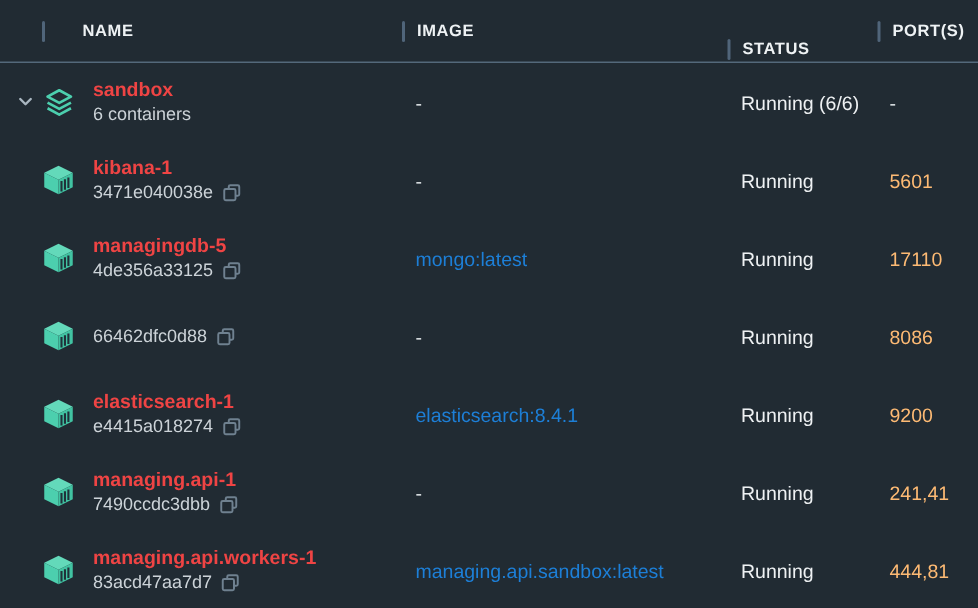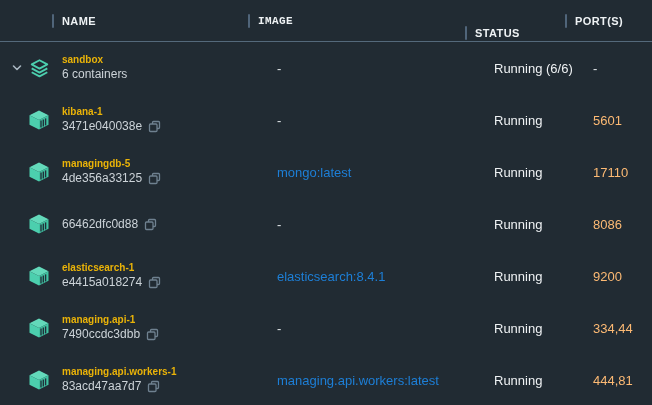--- a/index.html
+++ b/index.html
@@ -15,42 +15,42 @@
   .header{
     display:flex;align-items:center;height:42px;flex:0 0 42px;
     border-bottom:1px solid #54697b;box-sizing:border-box;
   }
   .hcell{display:flex;align-items:center;box-sizing:border-box;}
   .hbar{width:2px;height:14px;background:#50657a;margin-right:8px;flex:0 0 2px;border-radius:1px;}
   .hlabel{
     color:#eef2f4;font-size:11px;font-weight:700;letter-spacing:.4px;
     white-space:nowrap;
   }
-  .hc-name{width:248px;padding-left:52px;}
-  .hc-image{width:217px;font-family:Liberation Mono, monospace;}
+  .hc-name{width:268px;padding-left:28px;gap:17px;}
+  .hc-image{width:217px;}
   .hc-status{width:100px;margin-top:25px;}
   .hc-ports{flex:1;}
 
   
   .rows{flex:1;display:flex;flex-direction:column;}
   .row{display:flex;align-items:center;height:52px;flex:0 0 52px;box-sizing:border-box;}
   .cell{box-sizing:border-box;white-space:nowrap;overflow:hidden;}
   .c-name{width:268px;position:relative;display:flex;align-items:center;padding-left:28px;}
   .c-image{width:217px;padding-left:9px;font-size:13px;color:#e3e8eb;}
   .c-status{width:100px;padding-left:9px;font-size:13px;color:#eef1f3;}
   .c-ports{flex:1;padding-left:8px;font-size:13px;color:#fdba74;}
 
   .chevron{
     position:absolute;left:11px;top:50%;transform:translateY(-50%);
     width:12px;height:12px;display:flex;align-items:center;justify-content:center;
     color:#a9b6c0;cursor:pointer;
   }
   .row-icon{width:22px;height:22px;flex:0 0 22px;margin-right:12px;display:flex;align-items:center;justify-content:center;}
   .name-block{display:flex;flex-direction:column;justify-content:center;line-height:1.25;}
-  .nm{font-size:10px;font-weight:700;color:#eab308;}
+  .nm{font-size:13px;font-weight:700;color:#ef4444;}
   .sub{font-size:12px;color:#ccd3d8;display:flex;align-items:center;gap:6px;margin-top:1px;}
   .copy{color:#6f8190;display:inline-flex;cursor:pointer;}
   .img-link{color:#1d7fd7;cursor:pointer;}
   .dash{color:#dfe4e7;}
 </style>
 </head>
 <body>
 
 <div class="table">
   <div class="header">
@@ -253,21 +253,21 @@
             <svg width="13" height="13" viewBox="0 0 13 13">
                   <rect x="1.5" y="4" width="7.5" height="7.5" rx="1" fill="none" stroke="currentColor" stroke-width="1.3"></rect>
                   <path d="M4.5 4 V2.5 a1 1 0 0 1 1-1 h5 a1 1 0 0 1 1 1 v5 a1 1 0 0 1-1 1 H9" fill="none" stroke="currentColor" stroke-width="1.3"></path>
                 </svg>
           </span>
         </div>
       </div>
     </div>
     <div class="cell c-image"><span class="dash">-</span></div>
     <div class="cell c-status">Running</div>
-    <div class="cell c-ports">334,44</div>
+    <div class="cell c-ports">241,41</div>
   </div>
 
   <div class="row">
     <div class="cell c-name">
 
       <span class="row-icon">
             <svg width="22" height="22" viewBox="0 0 22 22">
               <polygon points="11,1.5 20.5,6.2 11,10.9 1.5,6.2" fill="#63d9ba"></polygon>
               <polygon points="1.5,6.2 11,10.9 11,20.5 1.5,15.8" fill="#4ccfae"></polygon>
               <polygon points="20.5,6.2 11,10.9 11,20.5 20.5,15.8" fill="#41c3a2"></polygon>
@@ -284,18 +284,18 @@
           <span>83acd47aa7d7</span>
           <span class="copy" style="display: inline-flex;">
             <svg width="13" height="13" viewBox="0 0 13 13">
                   <rect x="1.5" y="4" width="7.5" height="7.5" rx="1" fill="none" stroke="currentColor" stroke-width="1.3"></rect>
                   <path d="M4.5 4 V2.5 a1 1 0 0 1 1-1 h5 a1 1 0 0 1 1 1 v5 a1 1 0 0 1-1 1 H9" fill="none" stroke="currentColor" stroke-width="1.3"></path>
                 </svg>
           </span>
         </div>
       </div>
     </div>
-    <div class="cell c-image"><span class="img-link">managing.api.workers:latest</span></div>
+    <div class="cell c-image"><span class="img-link">managing.api.sandbox:latest</span></div>
     <div class="cell c-status">Running</div>
     <div class="cell c-ports">444,81</div>
   </div>
 </div>
 </div>
 
 </body></html>

